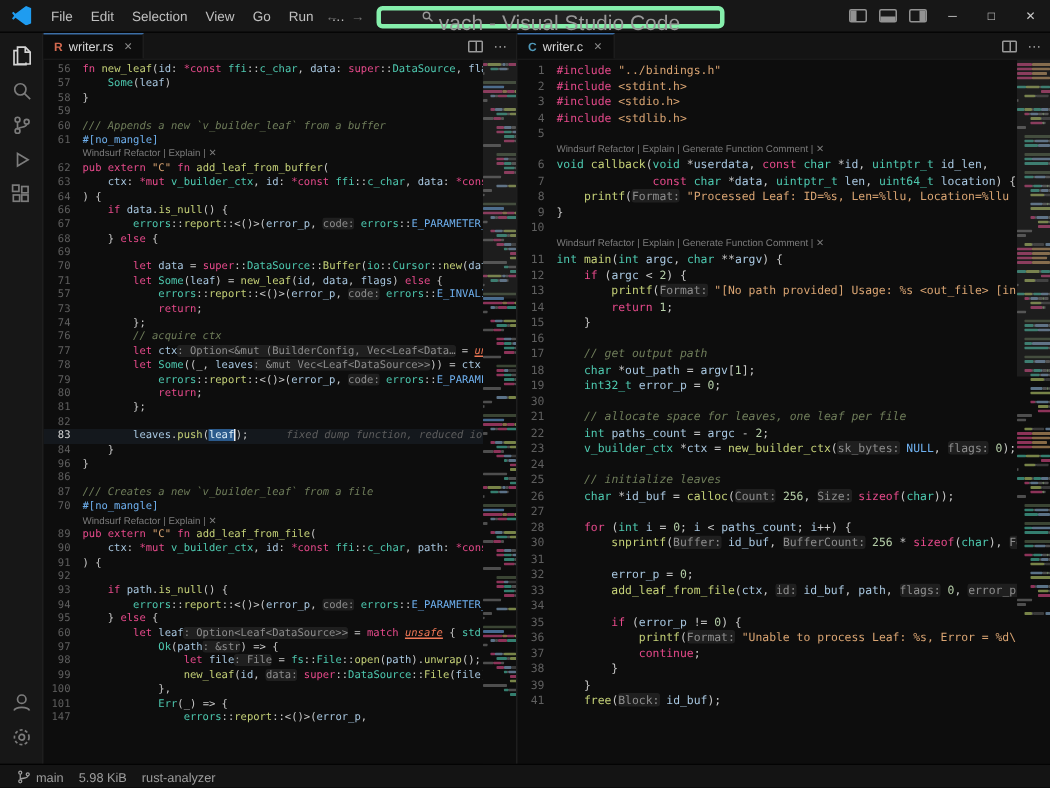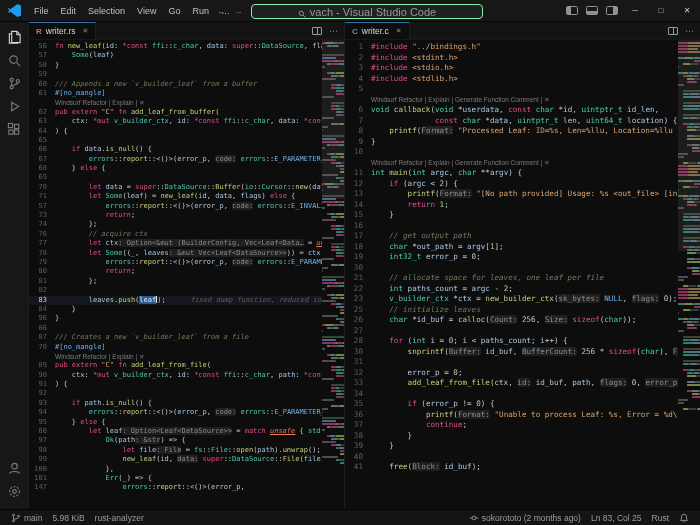--- a/index.html
+++ b/index.html
@@ -7,22 +7,22 @@
   *{box-sizing:border-box;}
 
   
   .titlebar{height:22px;background:#171717;border-bottom:1px solid #050505;display:flex;align-items:center;position:relative;}
   .logo{width:13px;height:13px;margin:0 7px 0 8px;background:#1f9cf0;flex:none;
     clip-path:polygon(72% 0,100% 11%,100% 89%,72% 100%,18% 60%,7% 70%,0 64%,11% 50%,0 36%,7% 30%,18% 40%);}
   .menubar{display:flex;align-items:center;height:100%;}
   .menu-item{padding:0 6px;font-size:9px;color:#c0c0c0;line-height:22px;}
   .center-wrap{position:absolute;left:0;right:0;top:0;height:22px;display:flex;align-items:center;justify-content:center;gap:8px;pointer-events:none;}
   .nav{color:#6f6f6f;font-size:9px;}
-  .cmd-center{width:232px;height:15px;background:#212121;border:1px solid #86efac;border-radius:4px;color:#989898;
-    font-size:11px;display:flex;align-items:flex-end;justify-content:center;gap:4px;}
+  .cmd-center{width:232px;height:15px;background:#212121;border:3px solid #86efac;border-radius:4px;color:#989898;
+    font-size:14px;display:flex;align-items:flex-start;justify-content:center;gap:4px;}
   .cmd-center svg{width:8px;height:8px;stroke:#989898;fill:none;stroke-width:1.4;}
   .win-right{margin-left:auto;display:flex;align-items:center;height:100%;}
   .lay{width:12px;height:9px;border:1px solid #939393;border-radius:1.5px;position:relative;margin:0 4px;display:inline-block;}
   .lay::before{content:"";position:absolute;background:#939393;}
   .lay-left::before{left:0;top:0;bottom:0;width:4px;}
   .lay-bottom::before{left:0;right:0;bottom:0;height:3px;}
   .lay-right::before{right:0;top:0;bottom:0;width:4px;}
   .win-btn{width:26px;height:22px;display:flex;align-items:center;justify-content:center;color:#cccccc;font-size:8px;}
 
   
@@ -230,24 +230,20 @@
               </div>
               <div class="row">
                 <span class="ln">63</span>
                 <span class="cl"><span class="tk-p">    </span><span class="tk-v">ctx</span><span class="tk-p">: </span><span class="tk-k">*mut </span><span class="tk-t">v_builder_ctx</span><span class="tk-p">, </span><span class="tk-v">id</span><span class="tk-p">: </span><span class="tk-k">*const </span><span class="tk-t">ffi</span><span class="tk-p">::</span><span class="tk-t">c_char</span><span class="tk-p">, </span><span class="tk-v">data</span><span class="tk-p">: </span><span class="tk-k">*const</span></span>
               </div>
               <div class="row">
                 <span class="ln">64</span>
                 <span class="cl"><span class="tk-p">) {</span></span>
               </div>
               <div class="row">
-                <span class="ln">65</span>
-                <span class="cl"></span>
-              </div>
-              <div class="row">
                 <span class="ln">66</span>
                 <span class="cl"><span class="tk-p">    </span><span class="tk-k">if </span><span class="tk-v">data</span><span class="tk-p">.</span><span class="tk-f">is_null</span><span class="tk-p">() {</span></span>
               </div>
               <div class="row">
                 <span class="ln">67</span>
                 <span class="cl"><span class="tk-p">        </span><span class="tk-t">errors</span><span class="tk-p">::</span><span class="tk-f">report</span><span class="tk-p">::&lt;()&gt;(</span><span class="tk-v">error_p</span><span class="tk-p">, </span><span class="tk-h">code:</span><span class="tk-p"> </span><span class="tk-t">errors</span><span class="tk-p">::</span><span class="tk-C">E_PARAMETER_IS_NULL</span></span>
               </div>
               <div class="row">
                 <span class="ln">68</span>
                 <span class="cl"><span class="tk-p">    } </span><span class="tk-k">else</span><span class="tk-p"> {</span></span>
@@ -1119,20 +1115,24 @@
               </div>
               <div class="row">
                 <span class="ln">22</span>
                 <span class="cl"><span class="tk-p">    </span><span class="tk-t">int </span><span class="tk-v">paths_count</span><span class="tk-p"> = </span><span class="tk-v">argc</span><span class="tk-p"> - </span><span class="tk-n">2</span><span class="tk-p">;</span></span>
               </div>
               <div class="row">
                 <span class="ln">23</span>
                 <span class="cl"><span class="tk-p">    </span><span class="tk-t">v_builder_ctx </span><span class="tk-p">*</span><span class="tk-v">ctx</span><span class="tk-p"> = </span><span class="tk-f">new_builder_ctx</span><span class="tk-p">(</span><span class="tk-h">sk_bytes:</span><span class="tk-p"> </span><span class="tk-C">NULL</span><span class="tk-p">, </span><span class="tk-h">flags:</span><span class="tk-p"> </span><span class="tk-n">0</span><span class="tk-p">);</span></span>
               </div>
               <div class="row">
+                <span class="ln">24</span>
+                <span class="cl"></span>
+              </div>
+              <div class="row">
                 <span class="ln">25</span>
                 <span class="cl"><span class="tk-p">    </span><span class="tk-c">// initialize leaves</span></span>
               </div>
               <div class="row">
                 <span class="ln">26</span>
                 <span class="cl"><span class="tk-p">    </span><span class="tk-t">char </span><span class="tk-p">*</span><span class="tk-v">id_buf</span><span class="tk-p"> = </span><span class="tk-f">calloc</span><span class="tk-p">(</span><span class="tk-h">Count:</span><span class="tk-p"> </span><span class="tk-n">256</span><span class="tk-p">, </span><span class="tk-h">Size:</span><span class="tk-p"> </span><span class="tk-k">sizeof</span><span class="tk-p">(</span><span class="tk-t">char</span><span class="tk-p">));</span></span>
               </div>
               <div class="row">
                 <span class="ln">27</span>
                 <span class="cl"></span>
@@ -1173,24 +1173,20 @@
                 <span class="ln">37</span>
                 <span class="cl"><span class="tk-p">            </span><span class="tk-k">continue</span><span class="tk-p">;</span></span>
               </div>
               <div class="row">
                 <span class="ln">38</span>
                 <span class="cl"><span class="tk-p">        }</span></span>
               </div>
               <div class="row">
                 <span class="ln">39</span>
                 <span class="cl"><span class="tk-p">    }</span></span>
-              </div>
-              <div class="row">
-                <span class="ln">40</span>
-                <span class="cl"></span>
               </div>
               <div class="row">
                 <span class="ln">41</span>
                 <span class="cl"><span class="tk-p">    </span><span class="tk-f">free</span><span class="tk-p">(</span><span class="tk-h">Block:</span><span class="tk-p"> </span><span class="tk-v">id_buf</span><span class="tk-p">);</span></span>
               </div>
             </div>
           </div>
         <div class="minimap">
           <div class="minimap-content">
               <div class="mm-row">
@@ -1757,34 +1753,13 @@
         <path d="M3.5 4.4v5.2M10.5 6c0 2.8-7 1.6-7 3.6"></path>
       </svg>
     <span>main</span>
   </div>
   <div class="sb-item">
     <span>5.98 KiB</span>
   </div>
   <div class="sb-item">
     <span>rust-analyzer</span>
   </div>
-  <div class="sb-right">
-    <div class="sb-item">
-      <svg viewBox="0 0 14 14">
-          <circle cx="7" cy="7" r="2.6"></circle>
-          <path d="M1 7h3.4M9.6 7H13"></path>
-        </svg>
-      <span>sokorototo (2 months ago)</span>
-    </div>
-    <div class="sb-item">
-      <span>Ln 83, Col 25</span>
-    </div>
-    <div class="sb-item">
-      <span>Rust</span>
-    </div>
-    <div class="sb-item">
-      <svg viewBox="0 0 14 14">
-          <path d="M7 1.8c-2.2 0-3.6 1.6-3.6 3.8v2.9L2 10.4h10l-1.4-1.7V5.6C10.6 3.4 9.2 1.8 7 1.8z"></path>
-          <path d="M5.8 12a1.3 1.3 0 0 0 2.4 0"></path>
-        </svg>
-    </div>
-  </div>
 </div>
 
 </body></html>

